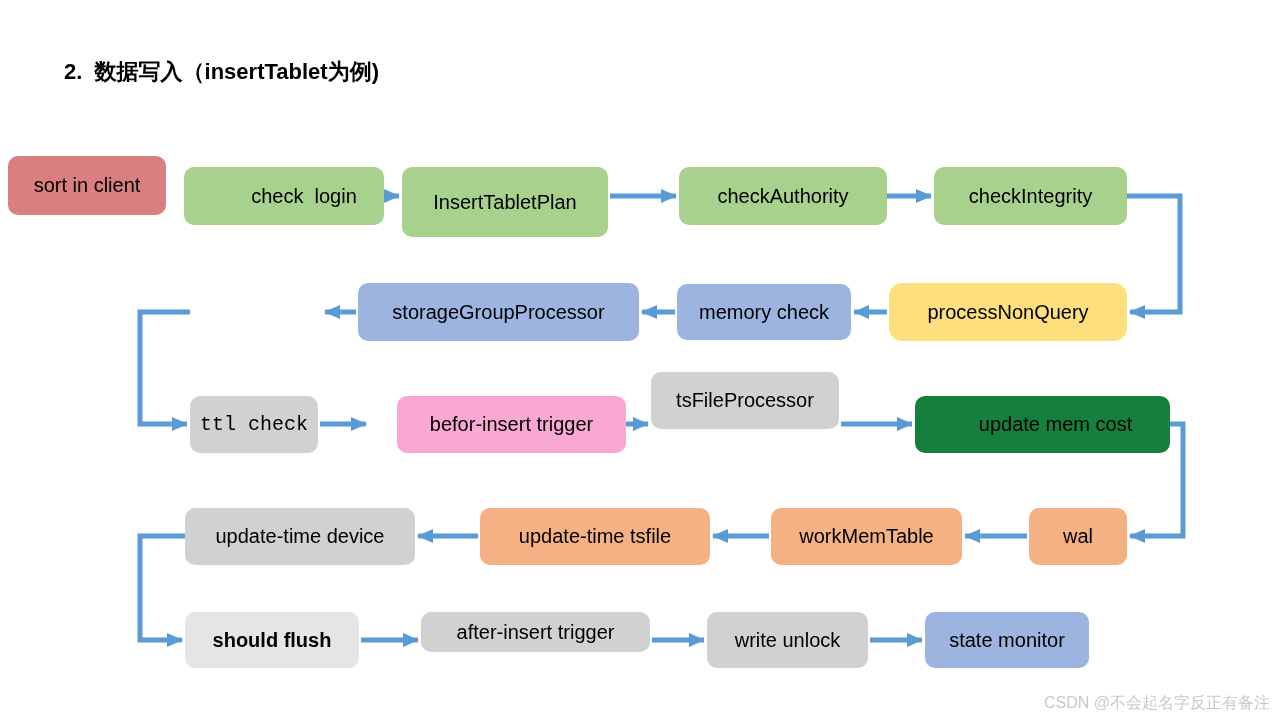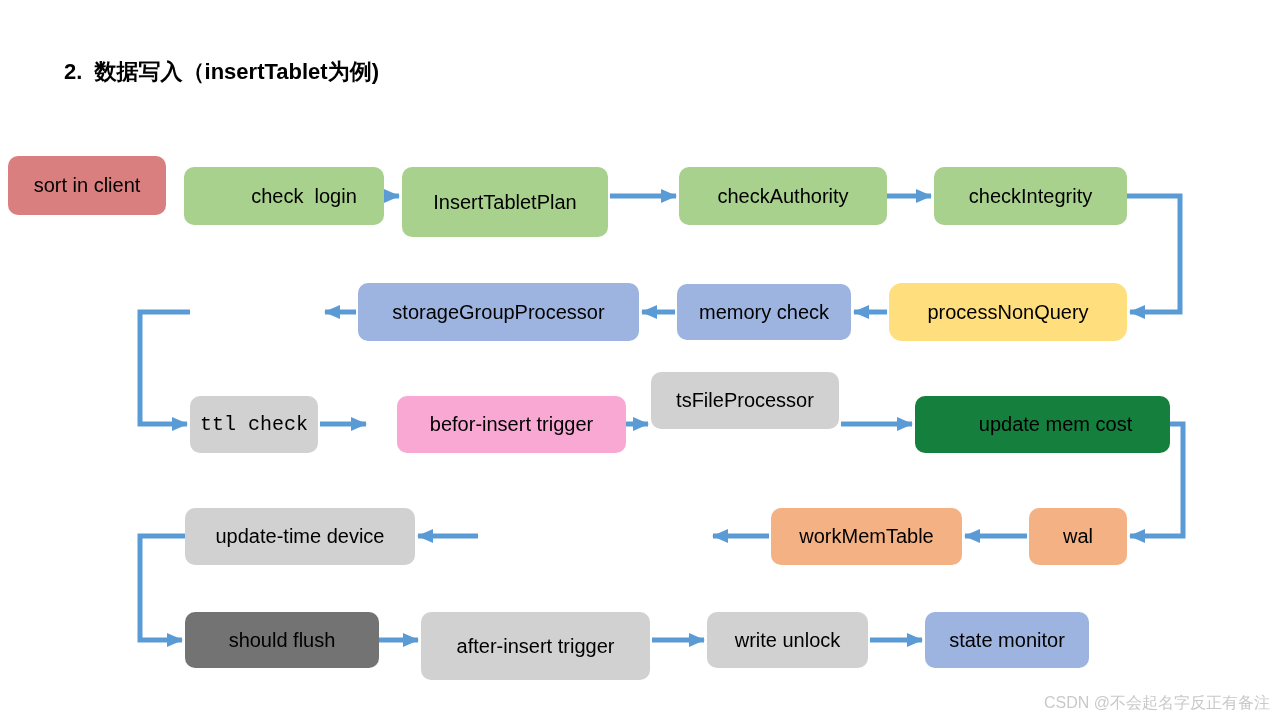--- a/index.html
+++ b/index.html
@@ -78,21 +78,22 @@
     <div class="node" style="left: 679px; top: 167px; width: 208px; height: 58px; background: rgb(169, 209, 142);">checkAuthority</div>
     <div class="node" style="left: 934px; top: 167px; width: 193px; height: 58px; background: rgb(169, 209, 142);">checkIntegrity</div>
     <div class="node" style="left: 358px; top: 283px; width: 281px; height: 58px; background: rgb(156, 180, 223);">storageGroupProcessor</div>
     <div class="node" style="left: 677px; top: 284px; width: 174px; height: 56px; background: rgb(156, 180, 223);">memory check</div>
     <div class="node" style="left: 889px; top: 283px; width: 238px; height: 58px; background: rgb(255, 222, 125); border-radius: 13px;">processNonQuery</div>
     <div class="node" style="left: 190px; top: 396px; width: 128px; height: 57px; background: rgb(209, 209, 209); font-family: Liberation Mono, monospace;">ttl check</div>
     <div class="node" style="left: 369px; top: 396px; width: 229px; height: 57px; background: #f9a8d4; margin-left: 28px;">befor-insert trigger</div>
     <div class="node" style="left: 651px; top: 372px; width: 188px; height: 57px; background: rgb(209, 209, 209);">tsFileProcessor</div>
     <div class="node" style="left: 915px; top: 396px; width: 229px; height: 57px; background: #15803d; padding-left: 26px;">update mem cost</div>
     <div class="node" style="left: 185px; top: 508px; width: 230px; height: 57px; background: rgb(209, 209, 209);">update-time device</div>
+    <div class="node" style="left: 480px; top: 508px; width: 230px; height: 57px; background: rgb(244, 177, 131);">update-time tsfile</div>
     <div class="node" style="left: 771px; top: 508px; width: 191px; height: 57px; background: rgb(244, 177, 131);">workMemTable</div>
     <div class="node" style="left: 1029px; top: 508px; width: 98px; height: 57px; background: rgb(244, 177, 131);">wal</div>
-    <div class="node" style="left: 185px; top: 612px; width: 194px; height: 56px; background: #737373;">should flush</div>
-    <div class="node" style="left: 421px; top: 612px; width: 229px; height: 68px; background: rgb(209, 209, 209);">after-insert trigger</div>
+    <div class="node" style="left: 185px; top: 612px; width: 174px; height: 56px; background: #e5e5e5; font-weight: bold;">should flush</div>
+    <div class="node" style="left: 421px; top: 612px; width: 229px; height: 40px; background: rgb(209, 209, 209);">after-insert trigger</div>
     <div class="node" style="left: 707px; top: 612px; width: 161px; height: 56px; background: rgb(209, 209, 209);">write unlock</div>
     <div class="node" style="left: 925px; top: 612px; width: 164px; height: 56px; background: rgb(156, 180, 223);">state monitor</div>
   </div>
 
 <div class="watermark">CSDN @不会起名字反正有备注</div>
 
 </body></html>

